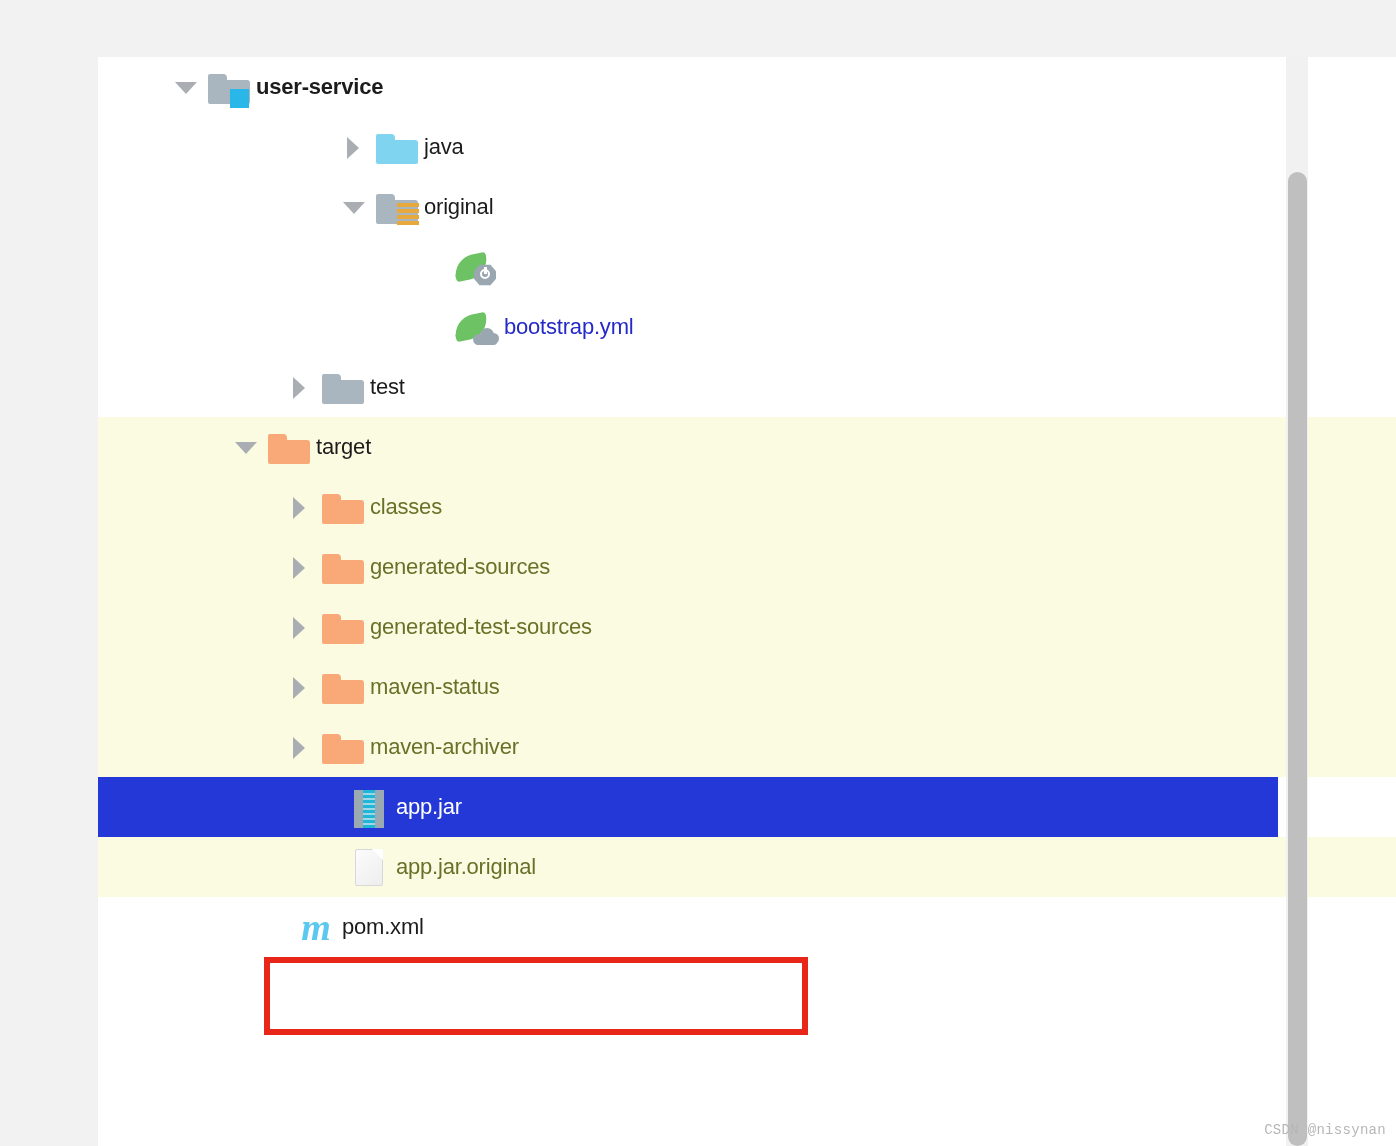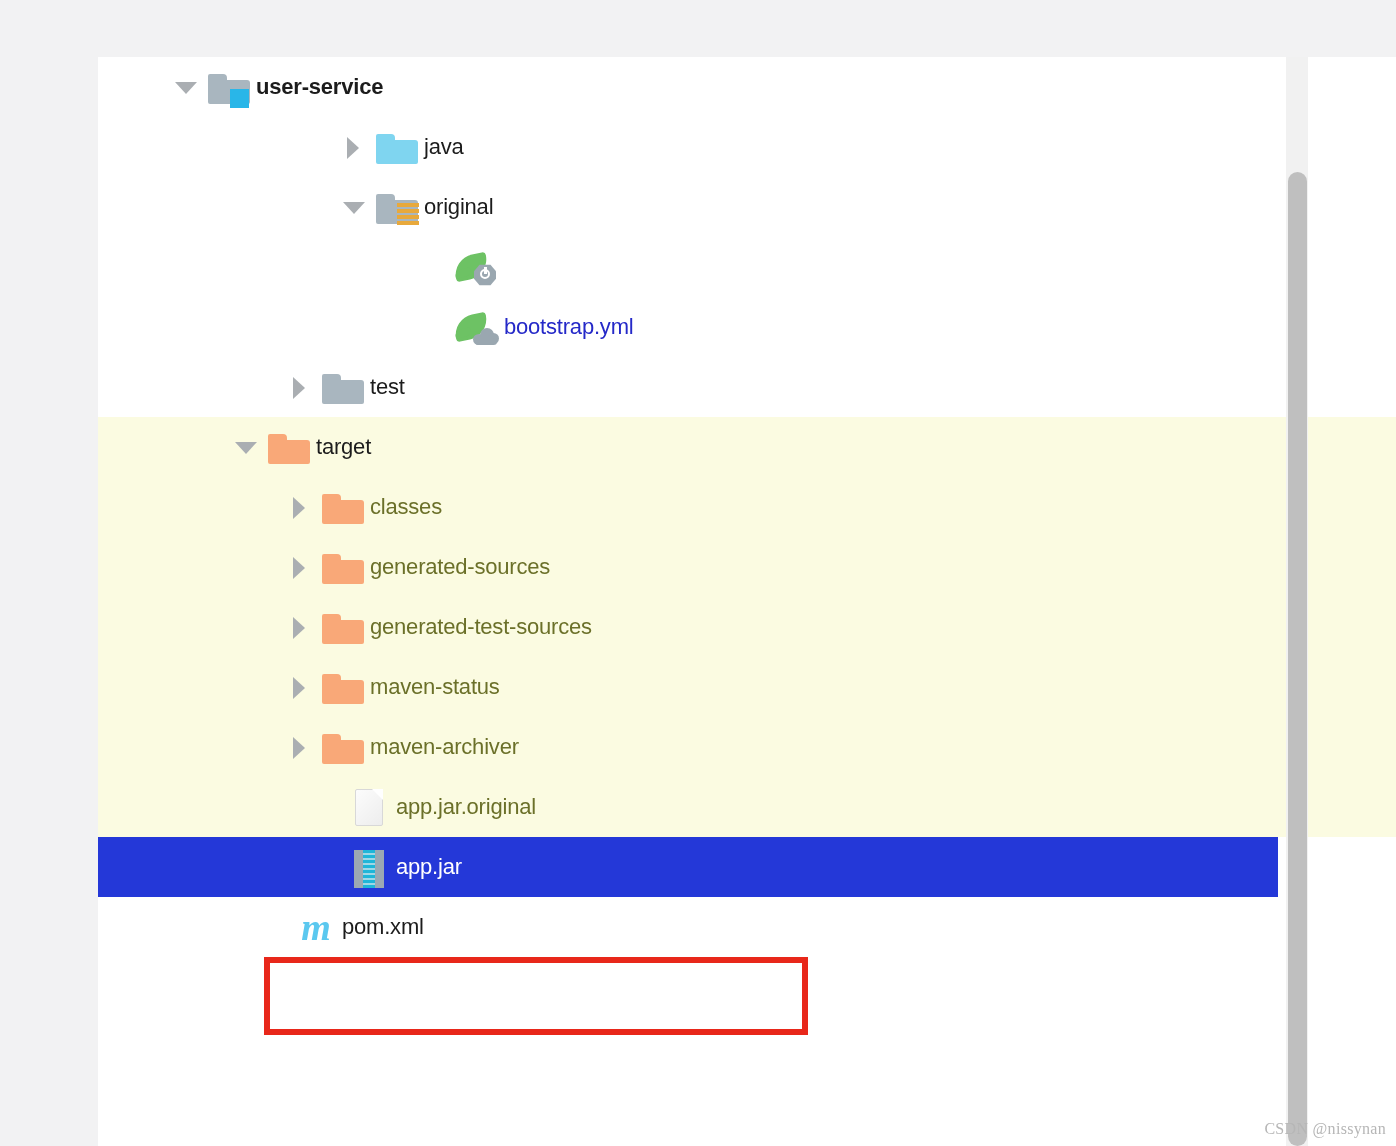--- a/index.html
+++ b/index.html
@@ -207,23 +207,23 @@
     background:#f1f1f1;
   }
   #sb-thumb{
     position:absolute;right:89px;top:172px;
     width:19px;height:974px;
     background:#bfbfbf;
     border-radius:10px;
   }
   #watermark{
     position:absolute;right:10px;bottom:8px;
-    font-size:16px;color:#b6b6b6;
+    font-size:14px;color:#b6b6b6;
     letter-spacing:0.3px;
-    font-family:Liberation Serif, serif;
+    font-family:Liberation Mono, monospace;
   }
   .ind0{margin-left:74px;}
   .ind1{margin-left:134px;}
   .ind2{margin-left:188px;}
   .ind3{margin-left:242px;}
   .ind4{margin-left:296px;}
   .noarrow-pad{margin-left:26px;}
 </style>
 </head>
 <body>
@@ -370,40 +370,40 @@
         <span class="ind2"></span>
         <span class="arrow right"></span>
         <span class="icon">
           <span class="folder orange">
             <span class="tab"></span>
             <span class="body"></span>
           </span>
         </span>
         <span class="label olive">maven-archiver</span>
       </div>
-      <div class="row hl">
-        <span class="ind2"></span>
-        <span class="arrow none noarrow-pad"></span>
-        <span class="icon">
-          <span class="file"></span>
-        </span>
-        <span class="label olive">app.jar.original</span>
-      </div>
       <div class="row sel">
         <span class="ind2"></span>
         <span class="arrow none noarrow-pad"></span>
         <span class="icon">
           <span class="jar">
             <span class="sidebar-l"></span>
             <span class="teeth"></span>
             <span class="sidebar-r"></span>
           </span>
         </span>
         <span class="label white">app.jar</span>
       </div>
+      <div class="row hl">
+        <span class="ind2"></span>
+        <span class="arrow none noarrow-pad"></span>
+        <span class="icon">
+          <span class="file"></span>
+        </span>
+        <span class="label olive">app.jar.original</span>
+      </div>
       <div class="row ">
         <span class="ind1"></span>
         <span class="arrow none noarrow-pad"></span>
         <span class="icon">
           <span class="mvn">m</span>
         </span>
         <span class="label ">pom.xml</span>
       </div>
     </div>
 </div>

